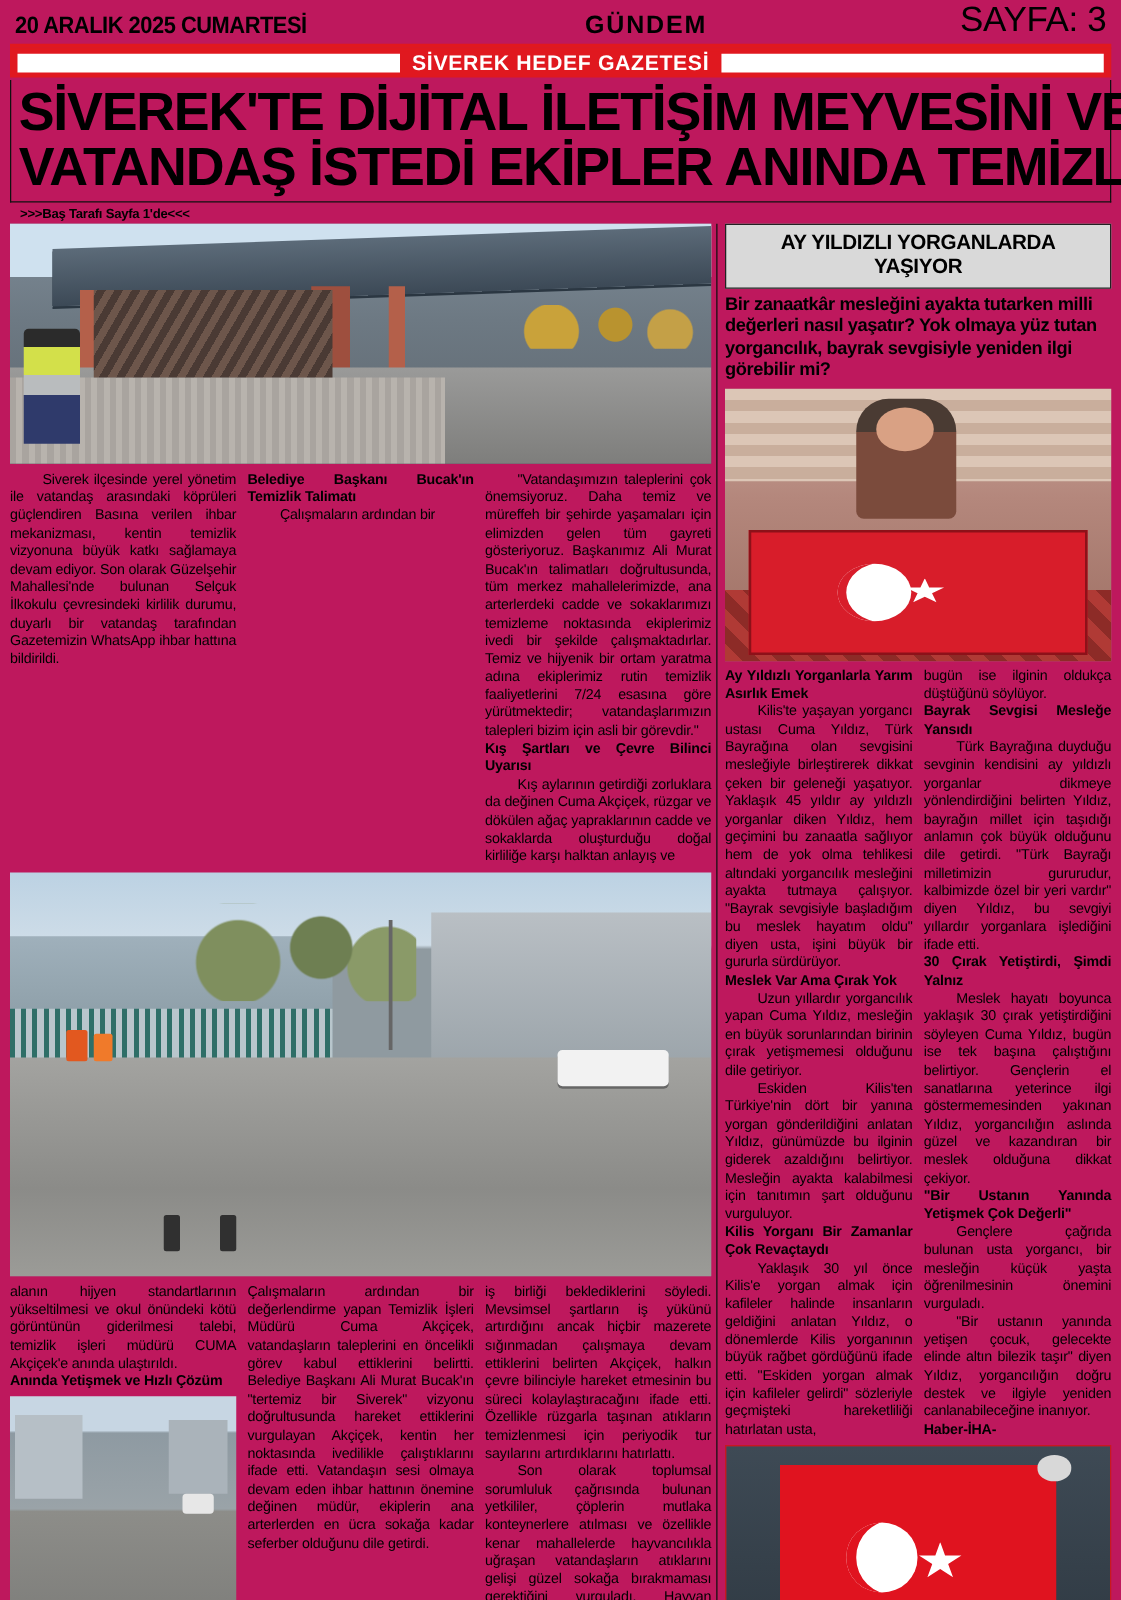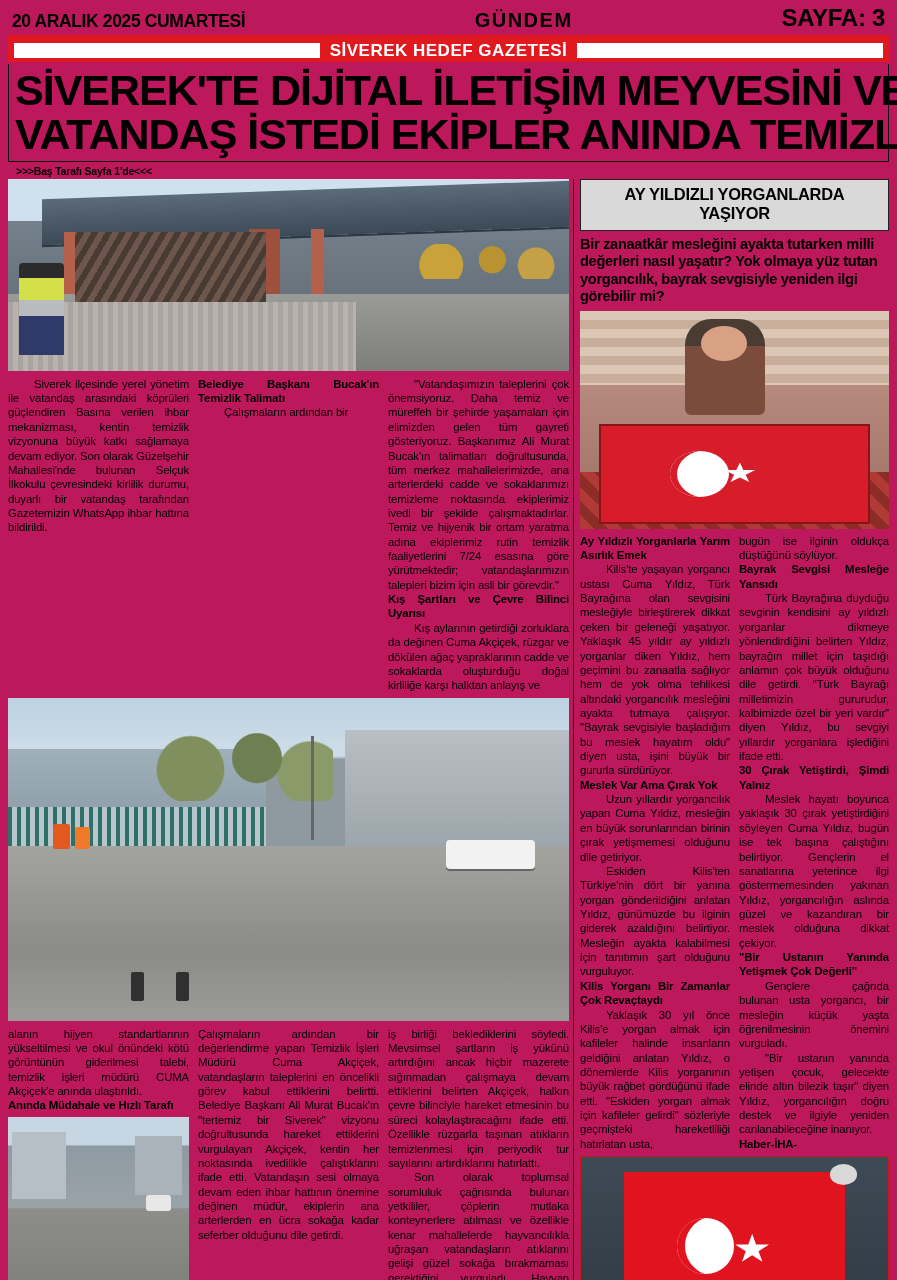--- a/index.html
+++ b/index.html
@@ -10,21 +10,21 @@
     font-family: "Liberation Sans", sans-serif;
     color: #000;
     overflow: hidden;
   }
   .page { width:897px; height:1280px; position:relative; background:#be185d; padding:0 8px; }
 
   
   .masthead { display:flex; align-items:flex-end; justify-content:space-between; height:34px; padding:4px 4px 2px 4px; }
   .mast-date { font-weight:bold; font-size:19px; letter-spacing:-0.4px; font-stretch:condensed; transform:scaleX(0.92); transform-origin:left bottom; }
   .mast-center { font-weight:bold; font-size:20px; letter-spacing:1.5px; }
-  .mast-page { font-weight:bold; font-size:24px; letter-spacing:-0.3px; }
+  .mast-page { font-weight:normal; font-size:28px; letter-spacing:-0.3px; }
 
   .rule-red { height:3px; background:#e0181f; margin:1px 0 0 0; }
 
   
   .banner-wrap { position:relative; height:24px; background:#e0181f; border-top:1px solid #e0181f; display:flex; align-items:center; justify-content:center; }
   .banner-wrap:before, .banner-wrap:after {
     content:""; position:absolute; top:4px; bottom:4px; background:#fff;
   }
   .banner-wrap:before { left:6px; right:calc(50% + 128px); }
   .banner-wrap:after { right:6px; left:calc(50% + 128px); }
@@ -211,21 +211,21 @@
         <div class="whitecar"></div>
         <div class="w1"></div>
           <div class="w2"></div>
         <div class="ppl" style="left:22%"></div>
         <div class="ppl" style="left:30%"></div>
       </div>
 
       <div class="cols3">
         <div class="col">
           <p>alanın hijyen standartlarının yükseltilmesi ve okul önündeki kötü görüntünün giderilmesi talebi, temizlik işleri müdürü CUMA Akçiçek'e anında ulaştırıldı.</p>
-          <p class="sub">Anında Müdahale ve Hızlı Tarafı</p>
+          <p class="sub">Anında Yetişmek ve Hızlı Çözüm</p>
           <div class="photo-low">
             <div class="bld"></div>
               <div class="bld2"></div>
 
             <div class="car"></div>
 
           </div>
         </div>
         <div class="col">
           <p>Çalışmaların ardından bir değerlendirme yapan Temizlik İşleri Müdürü Cuma Akçiçek, vatandaşların taleplerini en öncelikli görev kabul ettiklerini belirtti. Belediye Başkanı Ali Murat Bucak'ın "tertemiz bir Siverek" vizyonu doğrultusunda hareket ettiklerini vurgulayan Akçiçek, kentin her noktasında ivedilikle çalıştıklarını ifade etti. Vatandaşın sesi olmaya devam eden ihbar hattının önemine değinen müdür, ekiplerin ana arterlerden en ücra sokağa kadar seferber olduğunu dile getirdi.</p>

